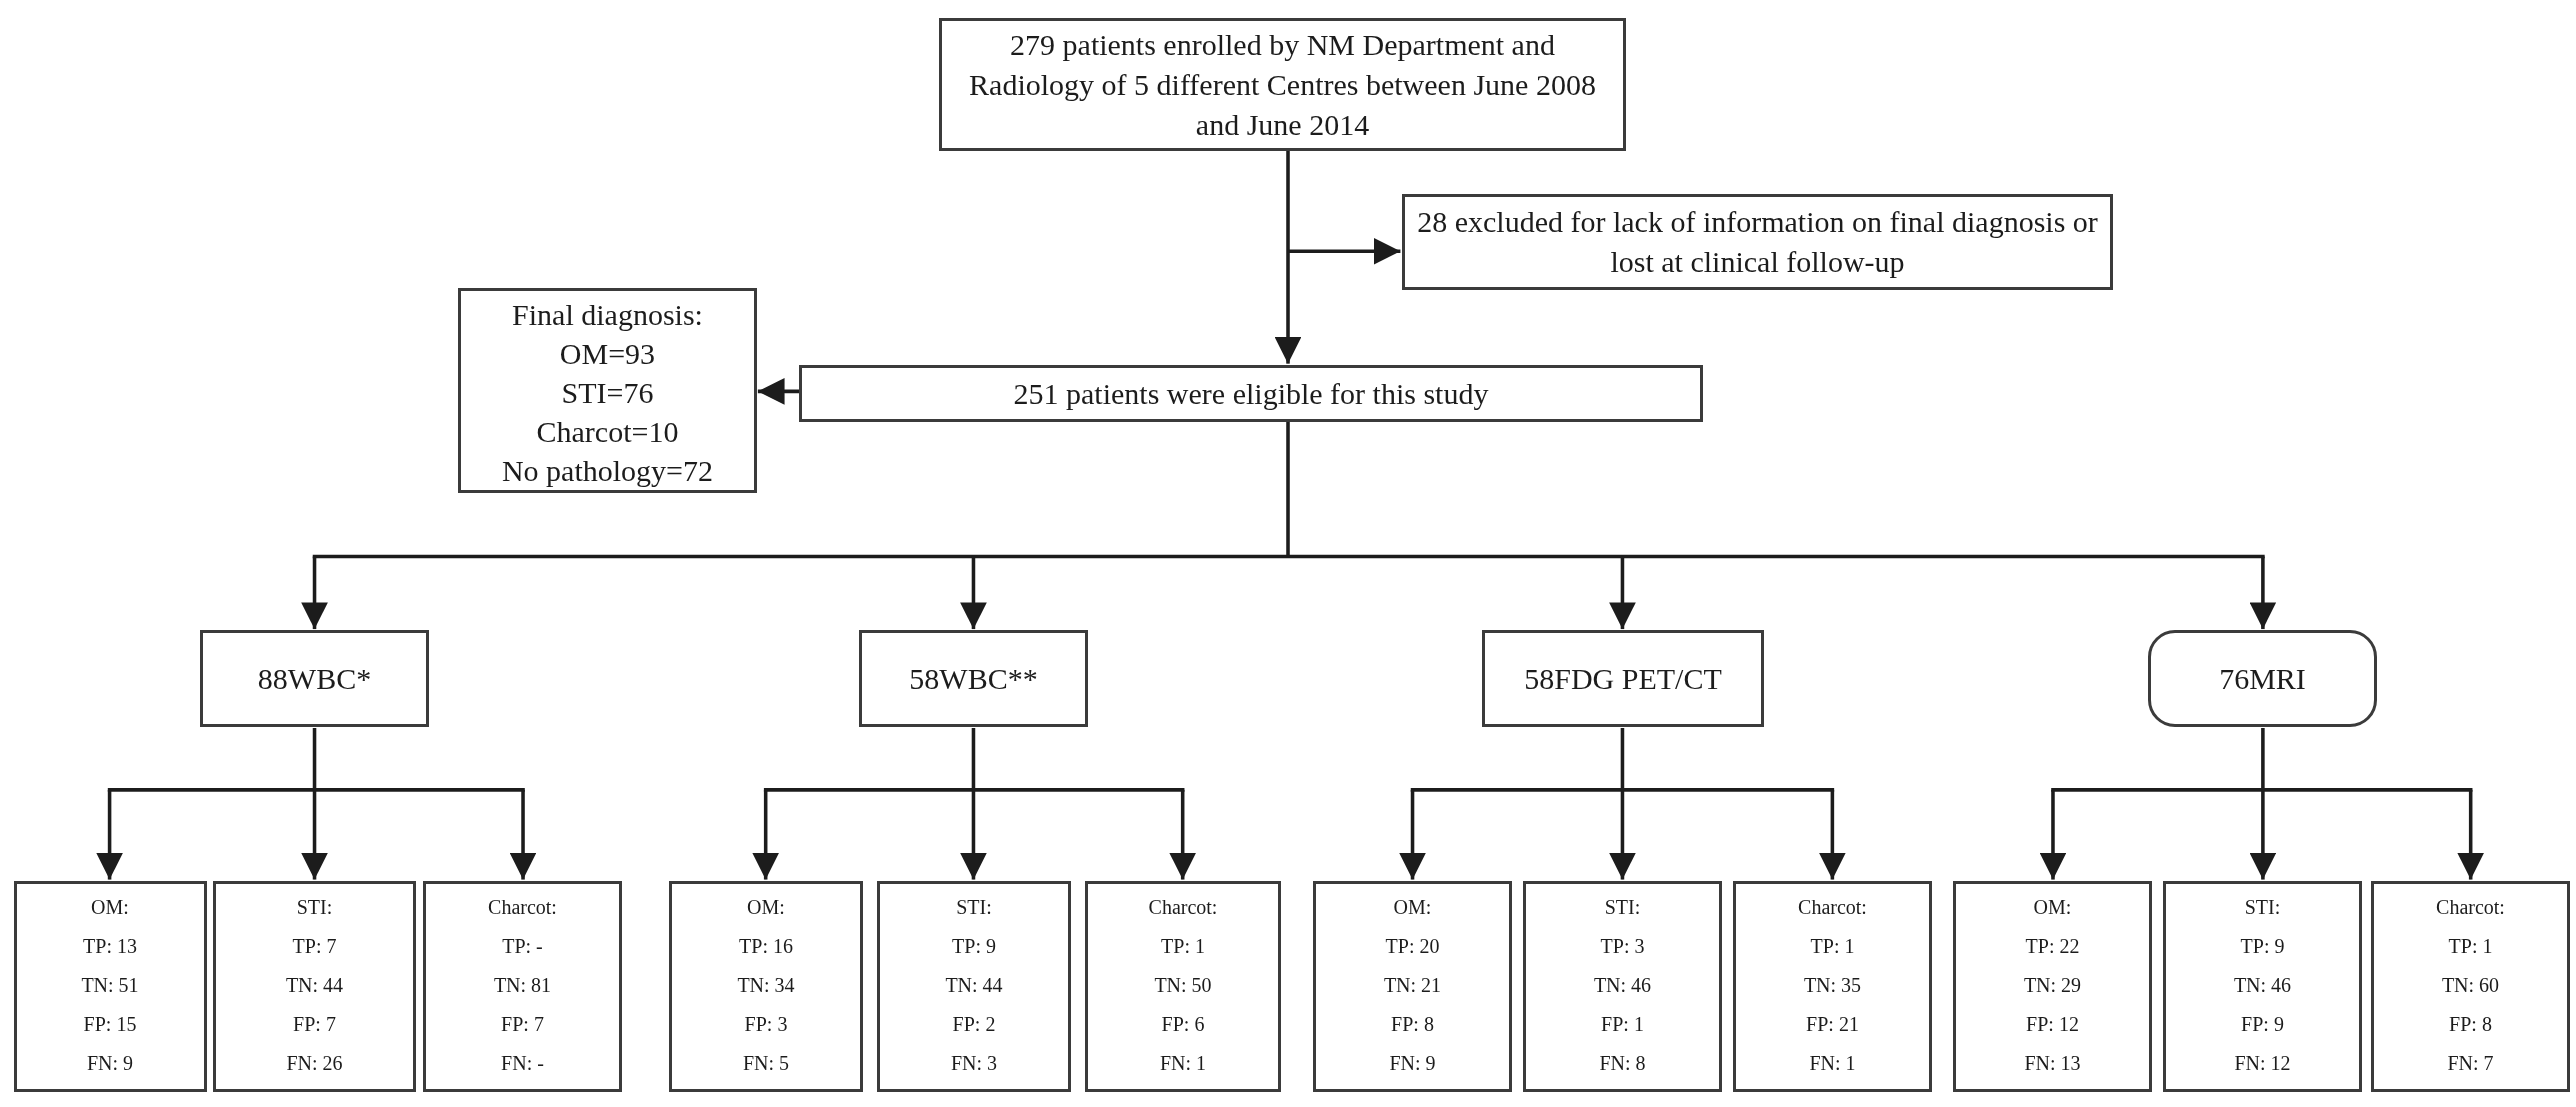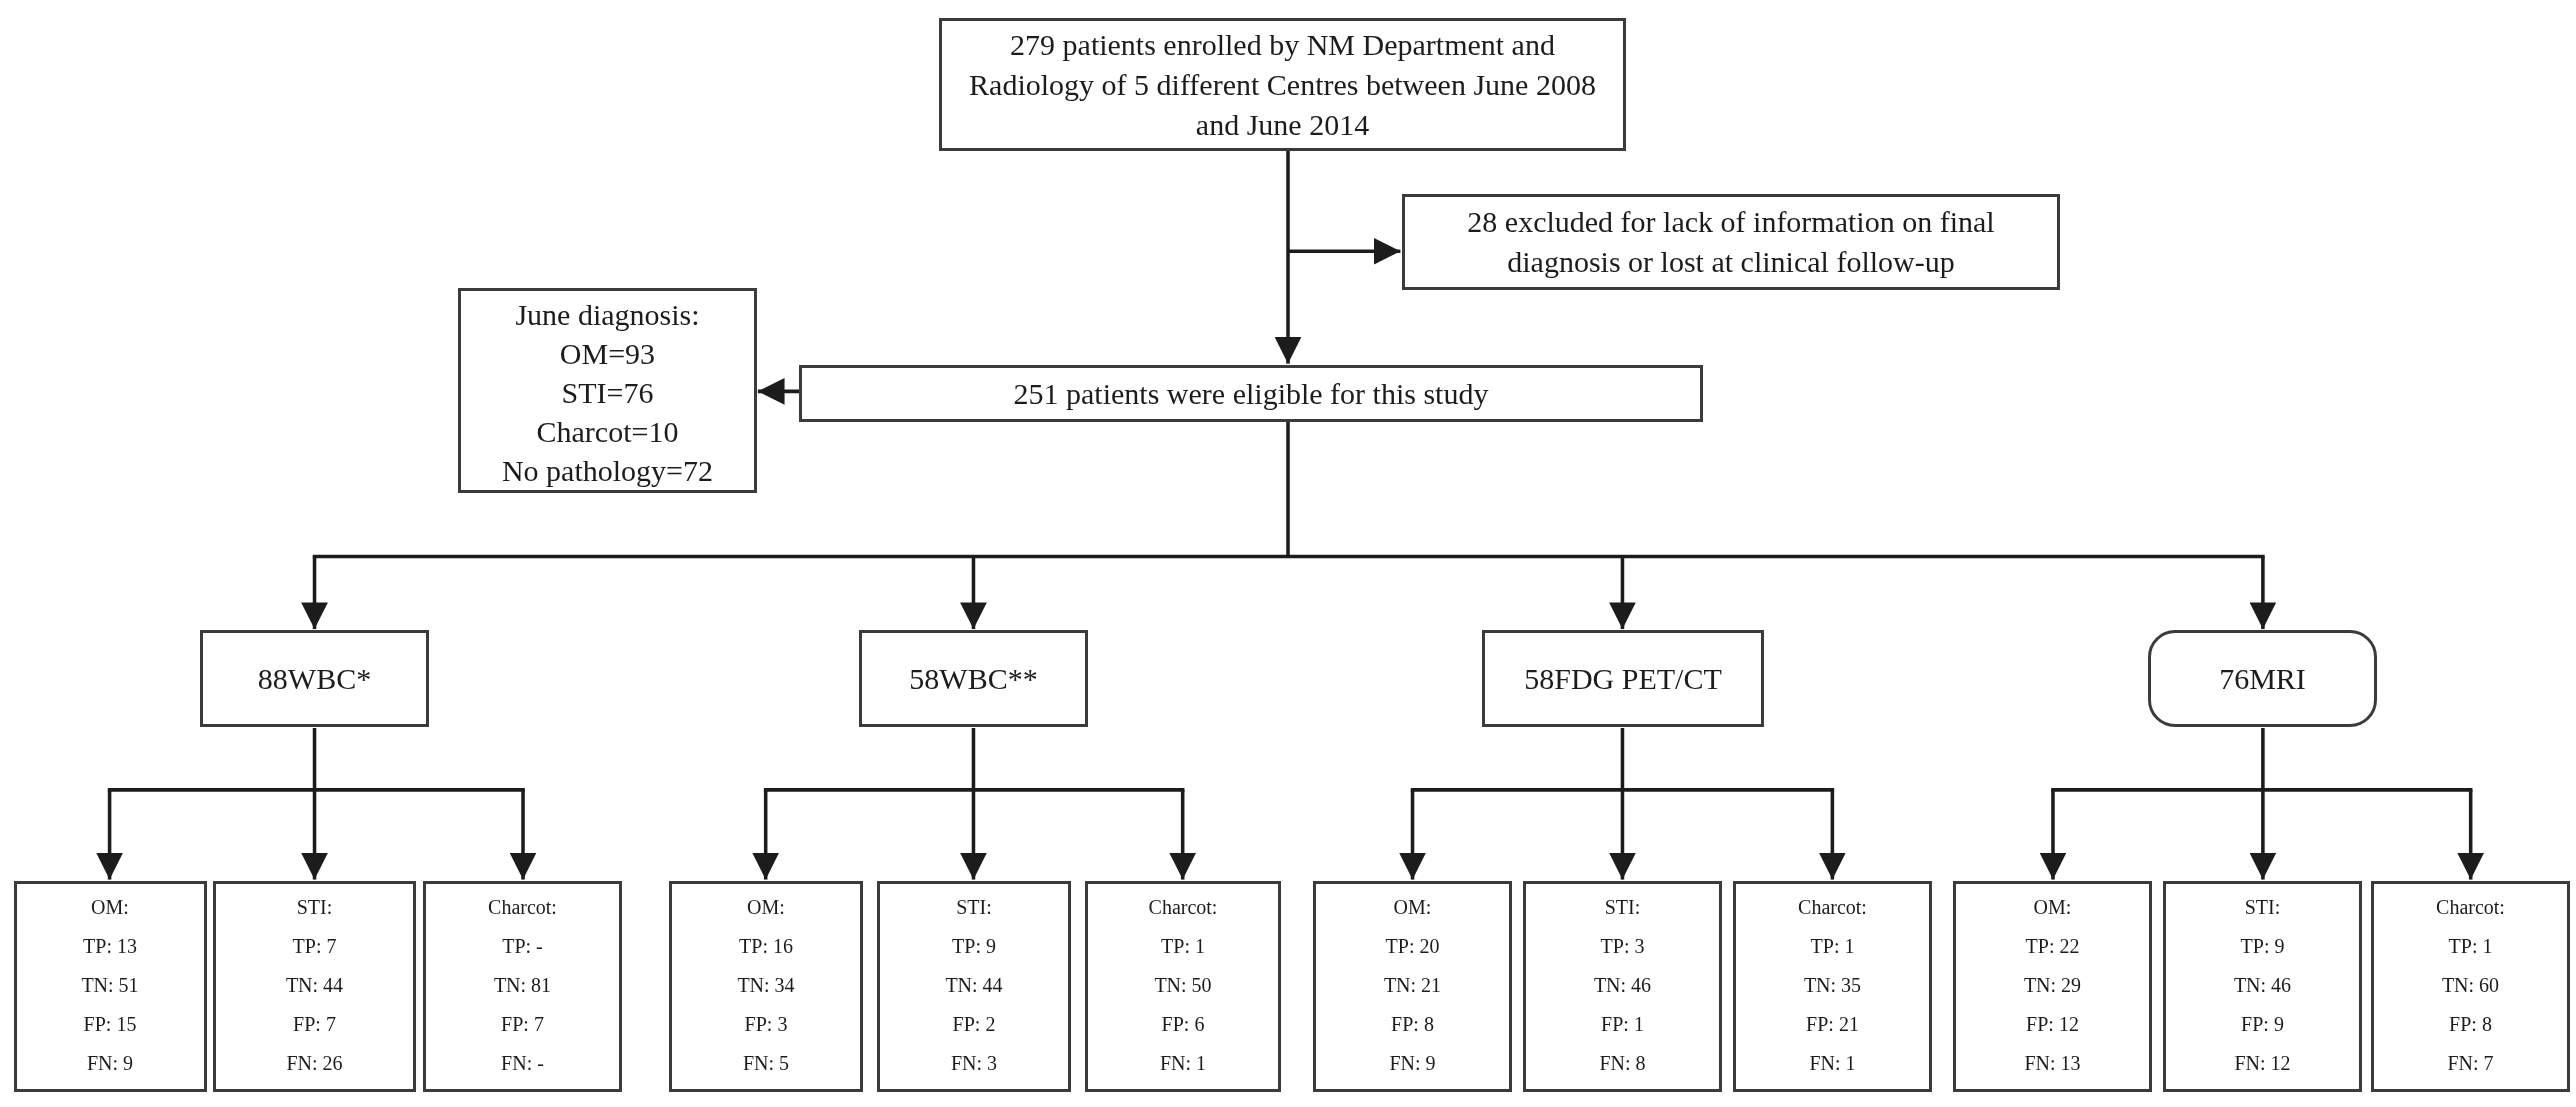--- a/index.html
+++ b/index.html
@@ -3,21 +3,21 @@
 <meta charset="utf-8">
 <style>
   html,body{margin:0;padding:0;background:#ffffff;}
   .canvas{position:relative;width:2576px;height:1108px;background:#ffffff;overflow:hidden;
           font-family:Liberation Serif, serif;color:#1c1c1c;padding-left:16px;}
   .canvas svg.wires{position:absolute;left:0;top:0;width:2576px;height:1108px;}
   .box{position:absolute;box-sizing:border-box;background:#ffffff;border:3.6px solid #3b3b3b;
        text-align:center;color:#1c1c1c;}
   .topbox{left:939px;top:18px;width:687px;height:133px;font-size:30px;line-height:40px;
           display:flex;align-items:center;justify-content:center;padding:2.8px 10px;}
-  .exclbox{left:1402px;top:194px;width:658px;height:96px;font-size:30px;line-height:40px;
+  .exclbox{left:1402px;top:194px;width:711px;height:96px;font-size:30px;line-height:40px;
           display:flex;align-items:center;justify-content:center;padding:1.4px 10px;}
   .finalbox{left:458px;top:288px;width:299px;height:205px;font-size:30px;line-height:39px;padding-top:4.3px;}
   .eligbox{left:799px;top:365px;width:904px;height:57px;font-size:30px;
           display:flex;align-items:center;justify-content:center;}
   .branch{position:absolute;top:630px;height:97px;font-size:30px;line-height:40px;
           display:flex;flex-direction:row;align-items:center;justify-content:center;}
   .leaf{position:absolute;top:881px;height:211px;font-size:20px;line-height:39px;padding-top:4.3px;}
   .ln{white-space:nowrap;}
 </style>
 </head>
@@ -75,21 +75,21 @@
 
   <div class="box topbox">
     <div>279 patients enrolled by NM Department and Radiology of 5 different Centres between June 2008 and June 2014</div>
   </div>
 
   <div class="box exclbox">
     <div>28 excluded for lack of information on final diagnosis or lost at clinical follow-up</div>
   </div>
 
   <div class="box finalbox">
-    <div class="ln">June diagnosis:</div>
+    <div class="ln">Final diagnosis:</div>
     <div class="ln">OM=93</div>
     <div class="ln">STI=76</div>
     <div class="ln">Charcot=10</div>
     <div class="ln">No pathology=72</div>
   </div>
 
   <div class="box eligbox">
     <div>251 patients were eligible for this study</div>
   </div>
 

